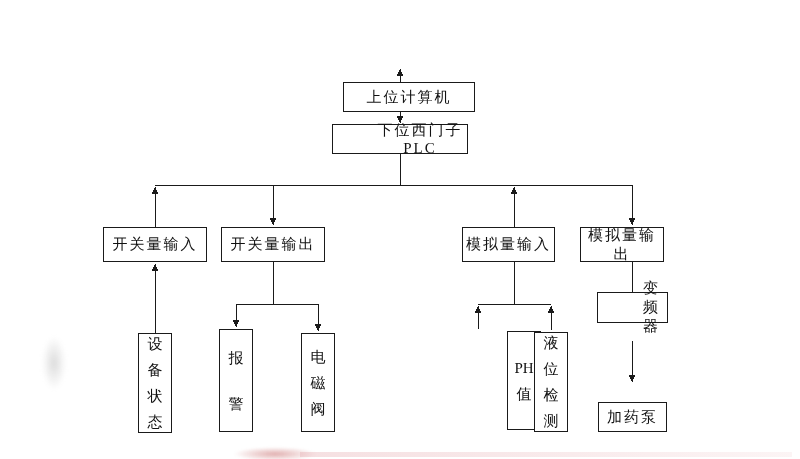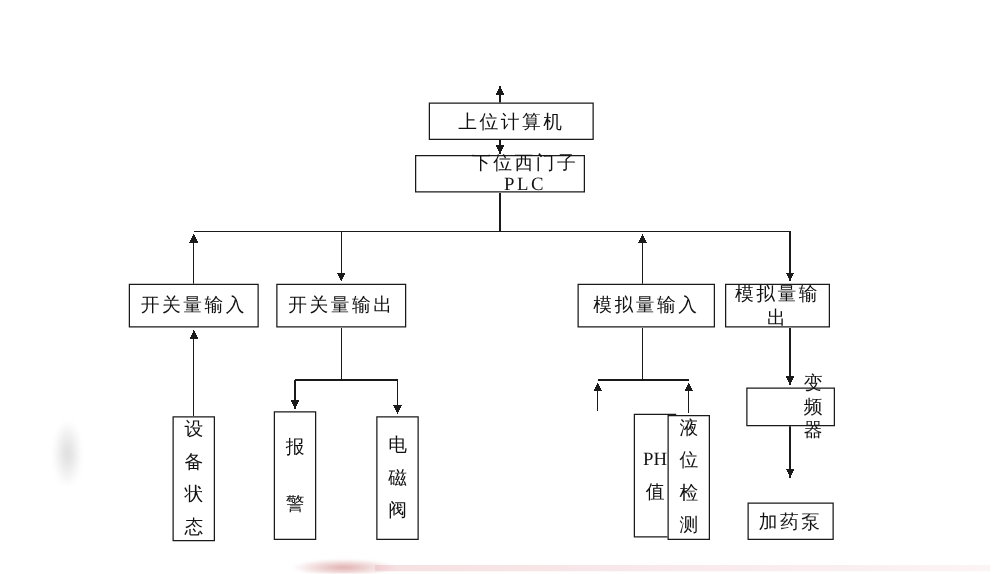--- a/index.html
+++ b/index.html
@@ -90,39 +90,39 @@
     <path d="M632,262 L632,308" stroke="#1a1a1a" fill="none" marker-end="url(#arr)"></path>
     <path d="M632,341 L632,382" stroke="#1a1a1a" fill="none" marker-end="url(#arr)"></path>
   </svg>
 
   <div class="box" style="left:343px; top:38px; width:132px; height:30px;margin-top:44px;">上位计算机</div>
 
   <div class="box" style="left:332px; top:124px; width:136px; height:30px;padding-left:40px;">下位西门子PLC</div>
 
   <div class="box" style="left:103px; top:227px; width:104px; height:35px;">开关量输入</div>
   <div class="box" style="left:221px; top:227px; width:104px; height:35px;text-align:right;">开关量输出</div>
-  <div class="box" style="left:462px; top:227px; width:110px; height:35px;">模拟量输入</div>
+  <div class="box" style="left:462px; top:227px; width:93px; height:35px;">模拟量输入</div>
   <div class="box" style="left:580px; top:227px; width:84px; height:35px;">模拟量输出</div>
 
   <div class="box v" style="left:138px; top:333px; width:34px; height:100px;">设
 备
 状
 态</div>
   <div class="box v sp" style="left:219px; top:329px; width:34px; height:103px;">报
 警</div>
   <div class="box v" style="left:301px; top:333px; width:34px; height:99px;">电
 磁
 阀</div>
   <div class="box v" style="left:461px; top:331px; width:34px; height:99px;margin-left:46px;">PH
 值</div>
   <div class="box v" style="left:534px; top:332px; width:34px; height:100px;">液
 位
 检
 测</div>
 
-  <div class="box" style="left:597px; top:310px; width:71px; height:31px;padding-left:38px;">变频器</div>
+  <div class="box" style="left:597px; top:292px; width:71px; height:31px;padding-left:38px;">变频器</div>
   <div class="box" style="left:598px; top:384px; width:69px; height:30px;margin-top:18px;">加药泵</div>
 
   <div class="curl"></div>
   <div class="smudge"></div>
   <div class="strip"></div>
 
 </div>
 
 </body></html>

